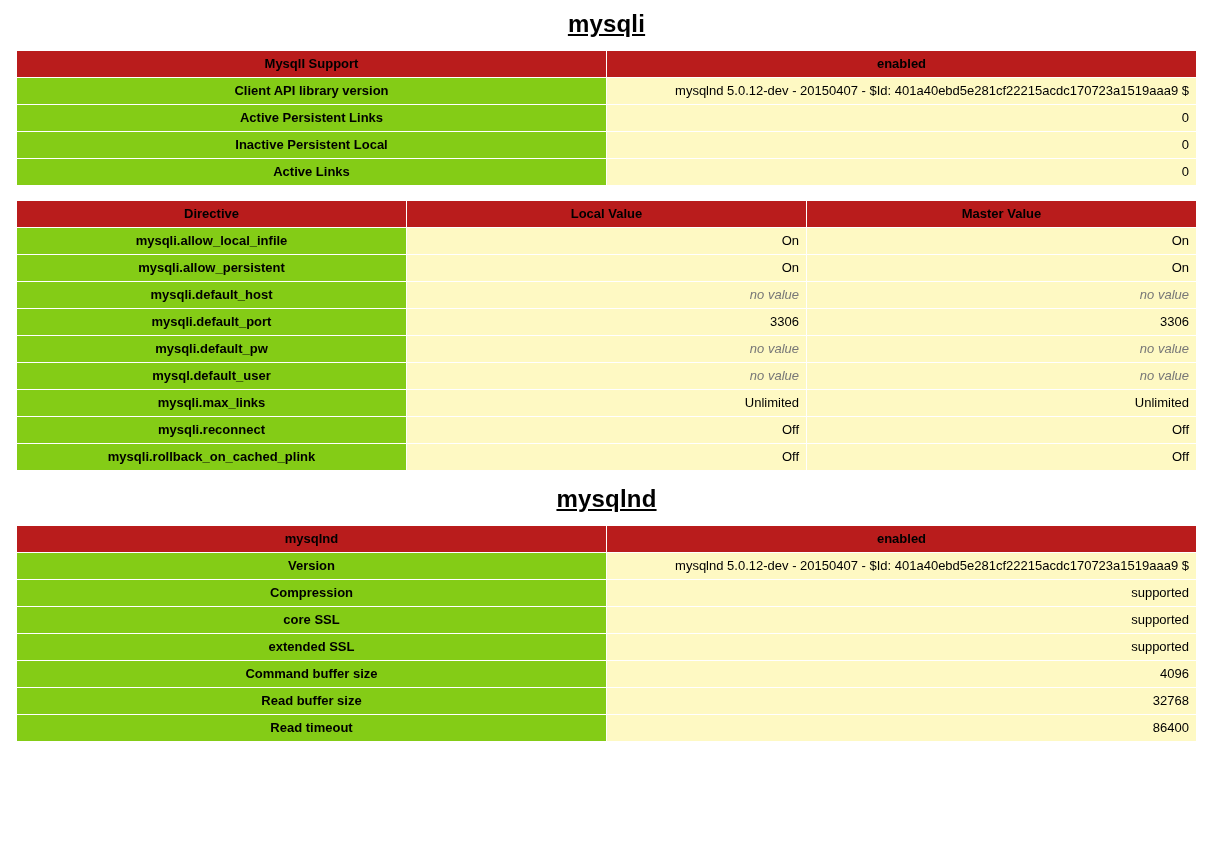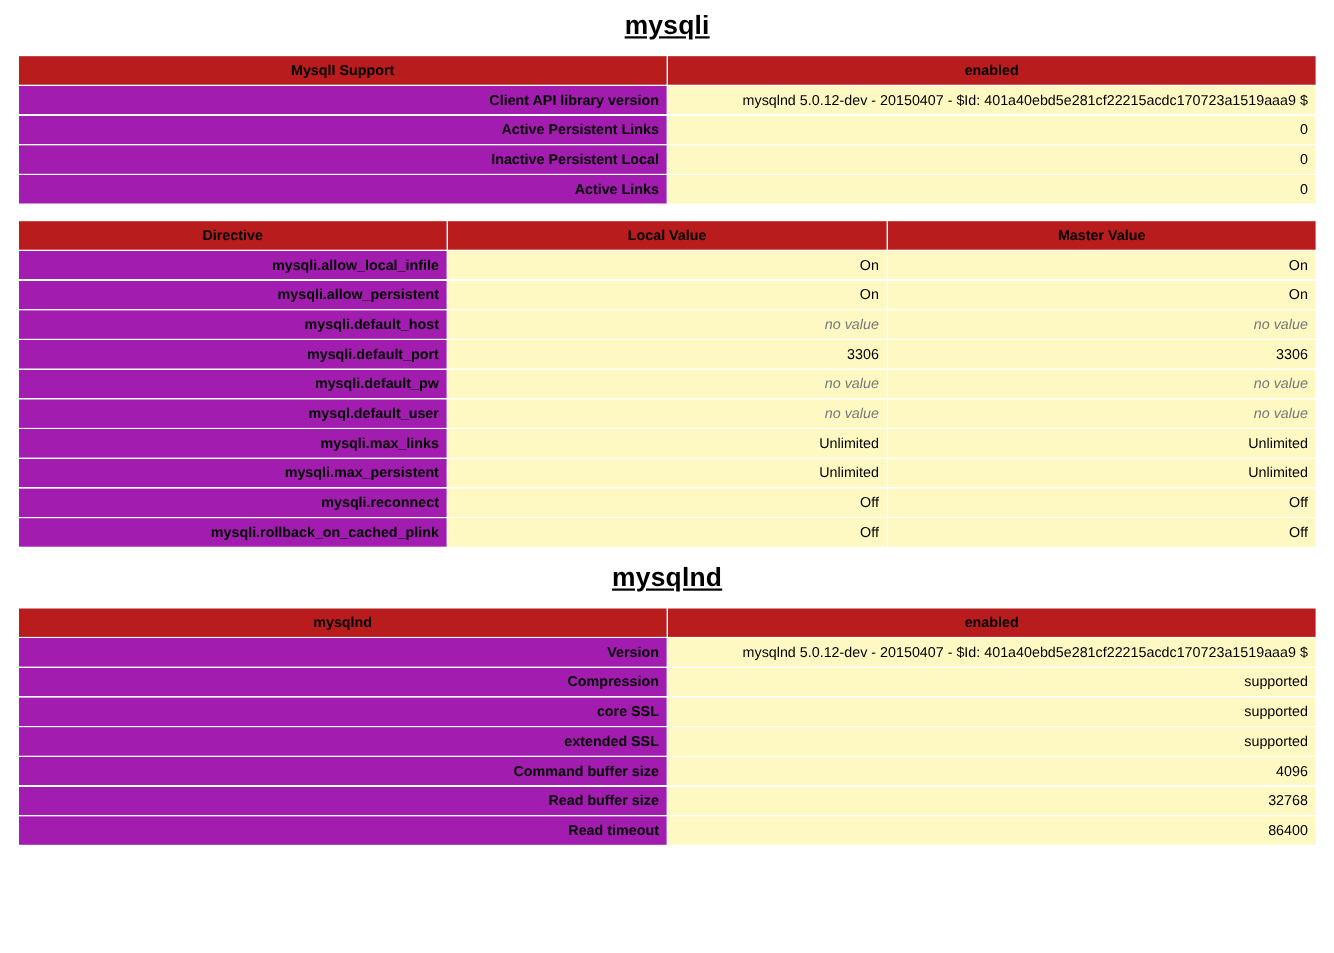--- a/index.html
+++ b/index.html
@@ -44,23 +44,23 @@
     white-space: nowrap;
     text-overflow: ellipsis;
   }
   th.hdr {
     background: #b91c1c;
     font-weight: bold;
     text-align: center;
     color: #000;
   }
   td.key {
-    background: #a21caf;
+    background: #84cc16;
     font-weight: bold;
-    text-align: right;
+    text-align: center;
     color: #000;
     width: 385px;
   }
   td.val {
     background: #fef9c3;
     text-align: right;
     color: #000;
   }
   td.val.novalue {
     color: #777777;
@@ -136,25 +136,20 @@
         <td class="key">mysql.default_user</td>
         <td class="val novalue">no value</td>
         <td class="val novalue">no value</td>
       </tr>
       <tr>
         <td class="key">mysqli.max_links</td>
         <td class="val">Unlimited</td>
         <td class="val">Unlimited</td>
       </tr>
       <tr>
-        <td class="key">mysqli.max_persistent</td>
-        <td class="val">Unlimited</td>
-        <td class="val">Unlimited</td>
-      </tr>
-      <tr>
         <td class="key">mysqli.reconnect</td>
         <td class="val">Off</td>
         <td class="val">Off</td>
       </tr>
       <tr>
         <td class="key">mysqli.rollback_on_cached_plink</td>
         <td class="val">Off</td>
         <td class="val">Off</td>
       </tr>
     </tbody>

